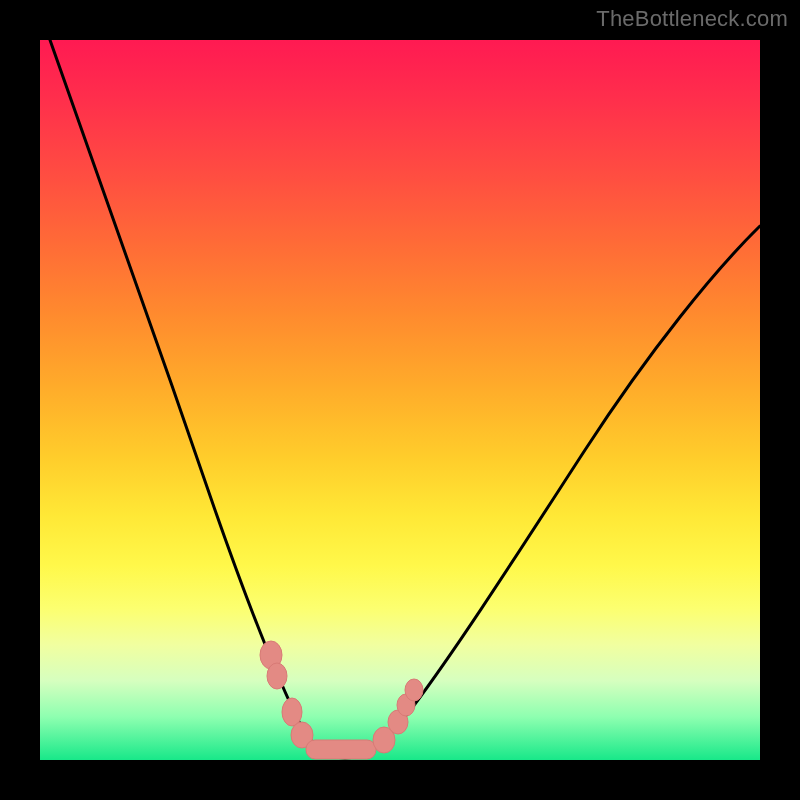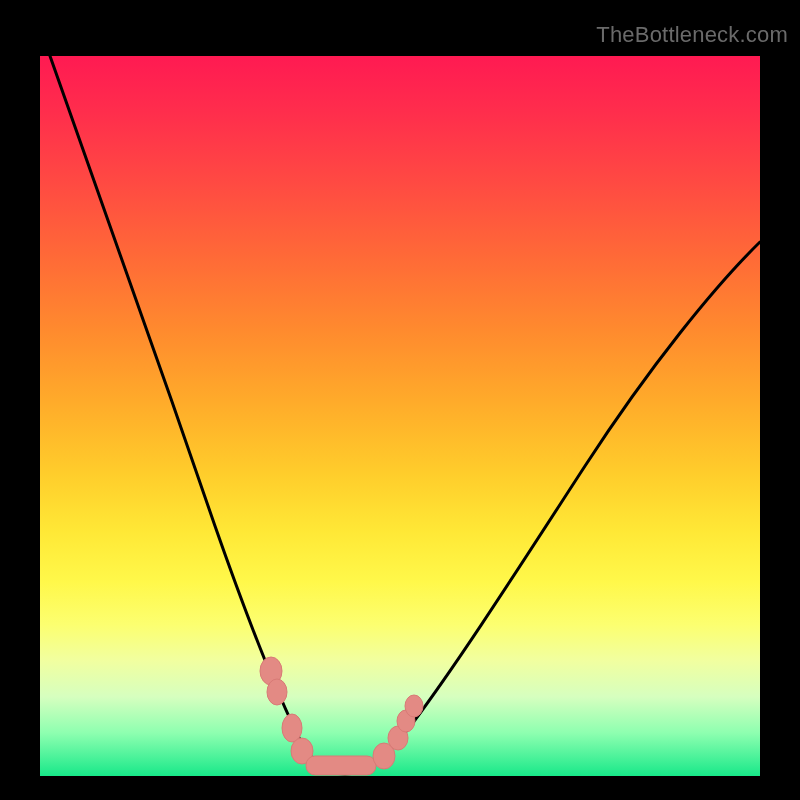--- a/index.html
+++ b/index.html
@@ -7,21 +7,21 @@
     padding: 0;
     width: 800px;
     height: 800px;
     background: #000;
     overflow: hidden;
     font-family: Arial, Helvetica, sans-serif;
   }
   .frame {
     position: absolute;
     left: 0;
-    top: 16px;
+    top: 0;
     width: 800px;
     height: 648px;
     background: #000;
   }
   .plot {
     position: absolute;
     left: 40px;
     top: 40px;
     width: 720px;
     height: 720px;

